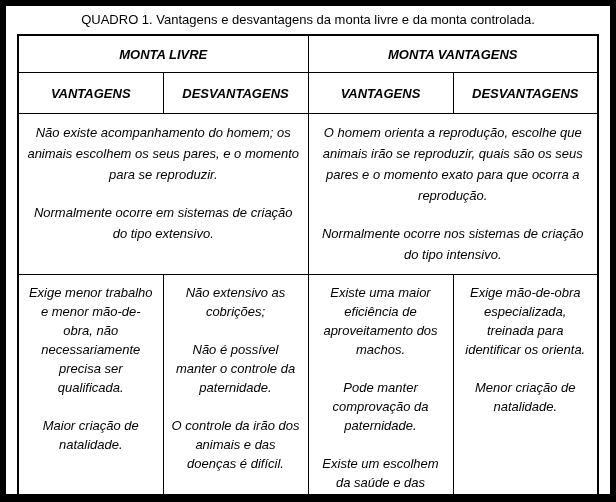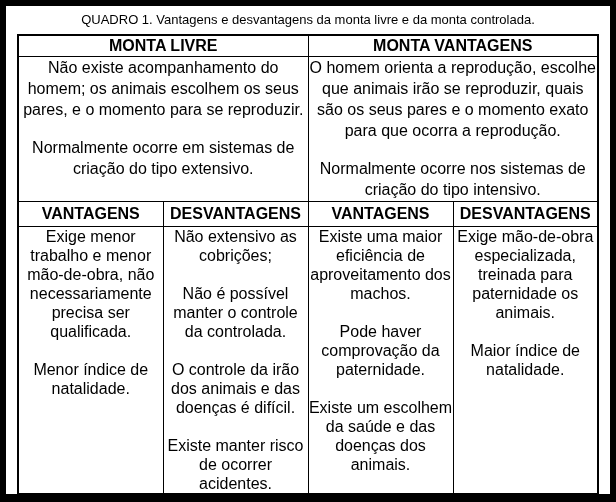--- a/index.html
+++ b/index.html
@@ -29,23 +29,24 @@
     border-collapse: collapse;
     table-layout: fixed;
     width: 582px;
     margin: 0 auto;
     background: #fff;
   }
   table.quadro col { width: 25%; }
   table.quadro th, table.quadro td {
     border: 1px solid #000;
     color: #000;
-    font-size: 16px;
+    font-size: 13px;
     text-align: center;
-    padding: 0;
+    padding: 8px;
+    font-style: italic;
   }
   table.quadro { border: 2px solid #000; }
   th.main-header {
     height: 20px;
     font-weight: bold;
     vertical-align: middle;
   }
   td.desc-cell {
     height: 144px;
     vertical-align: top;
@@ -83,54 +84,54 @@
         <col>
     </colgroup>
 
     <tbody>
         <tr>
       <th class="main-header" colspan="2">MONTA LIVRE</th>
       <th class="main-header" colspan="2">MONTA VANTAGENS</th>
     </tr>
 
     <tr>
+      <th class="sub-header">VANTAGENS</th>
+      <th class="sub-header">DESVANTAGENS</th>
+      <th class="sub-header">VANTAGENS</th>
+      <th class="sub-header">DESVANTAGENS</th>
+    </tr>
+
+    <tr>
       <td class="desc-cell" colspan="2">
             <div class="para">Não existe acompanhamento do homem; os animais escolhem os seus pares, e o momento para se reproduzir.</div>
             <div class="para">Normalmente ocorre em sistemas de criação do tipo extensivo.</div>
           </td>
       <td class="desc-cell" colspan="2">
             <div class="para">O homem orienta a reprodução, escolhe que animais irão se reproduzir, quais são os seus pares e o momento exato para que ocorra a reprodução.</div>
             <div class="para">Normalmente ocorre nos sistemas de criação do tipo intensivo.</div>
           </td>
     </tr>
 
     <tr>
-      <th class="sub-header">VANTAGENS</th>
-      <th class="sub-header">DESVANTAGENS</th>
-      <th class="sub-header">VANTAGENS</th>
-      <th class="sub-header">DESVANTAGENS</th>
-    </tr>
-
-    <tr>
       <td class="list-cell">
             <div class="para">Exige menor trabalho e menor mão-de-obra, não necessariamente precisa ser qualificada.</div>
-            <div class="para">Menor índice de natalidade.</div>
+            <div class="para">Maior criação de natalidade.</div>
           </td>
       <td class="list-cell">
             <div class="para">Não extensivo as cobrições;</div>
-            <div class="para">Não é possível manter o controle da controlada.</div>
+            <div class="para">Não é possível manter o controle da paternidade.</div>
             <div class="para">O controle da irão dos animais e das doenças é difícil.</div>
             <div class="para">Existe manter risco de ocorrer acidentes.</div>
           </td>
       <td class="list-cell">
             <div class="para">Existe uma maior eficiência de aproveitamento dos machos.</div>
-            <div class="para">Pode haver comprovação da paternidade.</div>
+            <div class="para">Pode manter comprovação da paternidade.</div>
             <div class="para">Existe um escolhem da saúde e das doenças dos animais.</div>
           </td>
       <td class="list-cell">
-            <div class="para">Exige mão-de-obra especializada, treinada para paternidade os animais.</div>
-            <div class="para">Maior índice de natalidade.</div>
+            <div class="para">Exige mão-de-obra especializada, treinada para identificar os orienta.</div>
+            <div class="para">Menor criação de natalidade.</div>
           </td>
     </tr>
   </tbody>
     </table>
 
 </div>
 
 </body></html>

